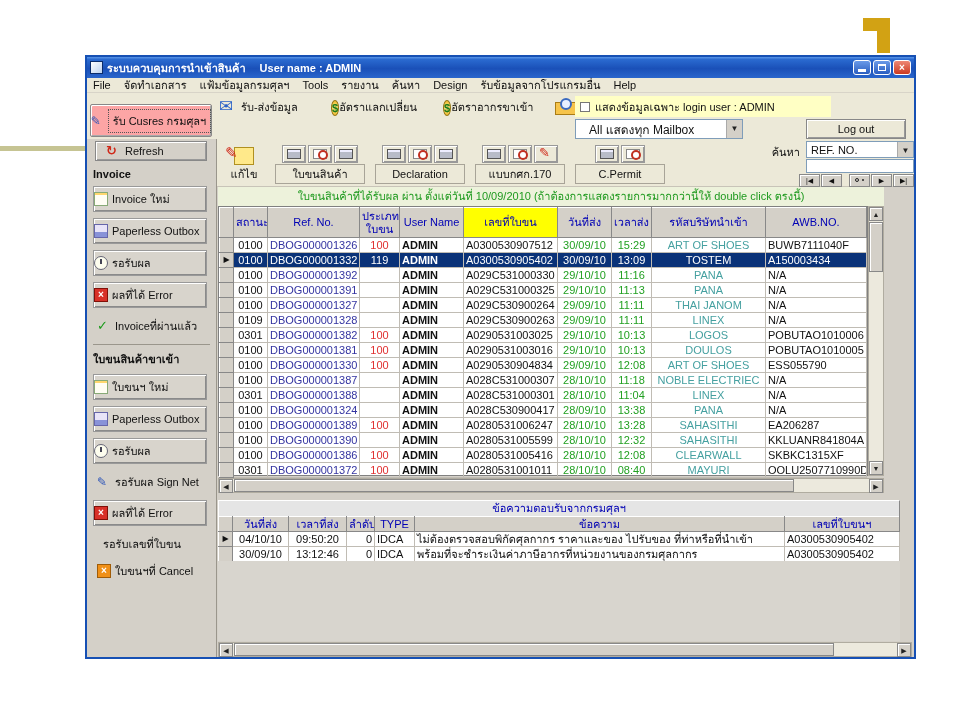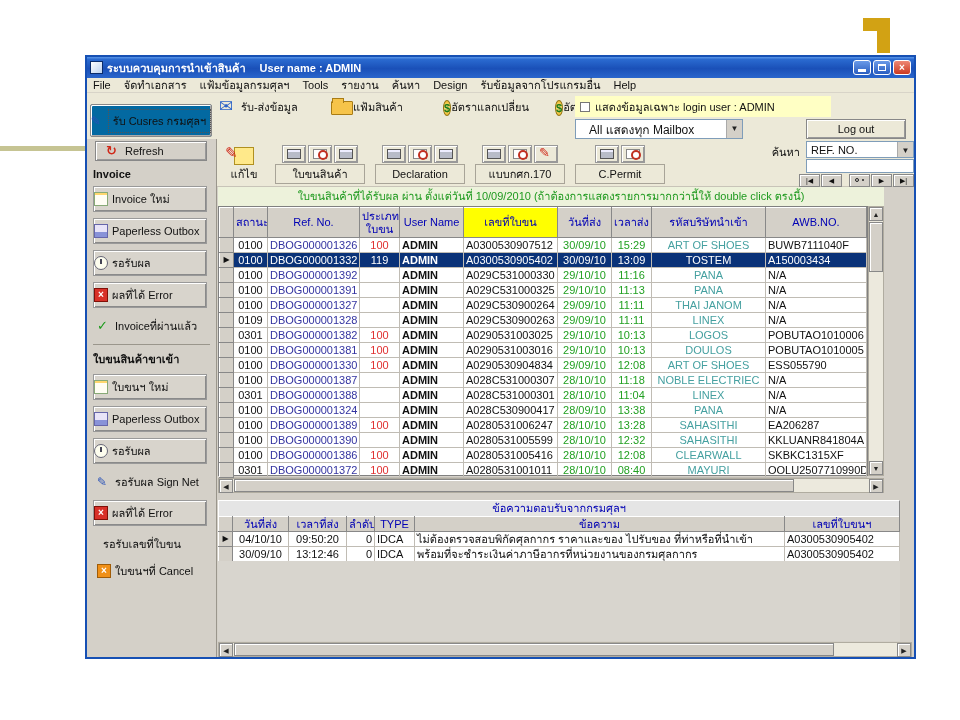--- a/index.html
+++ b/index.html
@@ -28,21 +28,21 @@
   .wbtn.close{background:linear-gradient(180deg,#ee8876,#cc3a20)}
   .wbtn .mini{display:inline-block;width:8px;height:3px;background:#fff;margin-top:8px}
   .wbtn .rest{display:inline-block;width:8px;height:7px;border:1px solid #fff;border-top-width:2px;margin-top:3px}
 
   .menubar{position:absolute;left:0;right:0;top:21px;height:15px;background:#ece9d8;
     display:flex;align-items:center;gap:13px;padding:0 6px;border-bottom:1px solid #d8d4c8}
   .menu-item{white-space:nowrap;cursor:default}
 
   
   .toolbar1{position:absolute;left:0;right:0;top:36px;height:50px;background:#ece9d8}
-  .recv-btn{position:absolute;left:3px;top:11px;width:122px;height:33px;background:#0369a1;
+  .recv-btn{position:absolute;left:3px;top:11px;width:122px;height:33px;background:#fca5a5;
     border:1px solid #888;border-radius:2px;box-shadow:1px 1px 0 #fff inset,-1px -1px 0 #aaa inset;
     display:flex;align-items:center;justify-content:center;gap:3px}
   .recv-inner{border:1px dotted #555;padding:2px 4px;white-space:nowrap}
   .tb-icons{position:absolute;left:132px;top:4px;display:flex;gap:26px}
   .tbtn{display:flex;flex-direction:row;align-items:center;width:86px;cursor:default}
   .tbtn .lbl{margin-top:1px;white-space:nowrap}
   .ic{display:inline-block;position:relative;width:22px;height:18px}
   .ic-send-receive:before{content:"✉";color:#2a62c8;font-size:17px;line-height:18px}
   .ic-folder{background:#f6c44a;border:1px solid #a97c14;border-radius:1px;margin-top:3px;height:14px}
   .ic-folder:before{content:"";position:absolute;left:0;top:-4px;width:10px;height:4px;
@@ -215,24 +215,20 @@
     <div class="recv-btn">
       <span class="sic sic-signnet"></span>
       <span class="recv-inner">รับ Cusres กรมศุลฯ</span>
     </div>
     <div class="tb-icons" id="tb-icons">
         <div class="tbtn">
           <span class="ic ic-send-receive"></span>
           <span class="lbl">รับ-ส่งข้อมูล</span>
         </div>
         <div class="tbtn">
-          <span class="ic ic-folder"></span>
-          <span class="lbl">แฟ้มสินค้า</span>
-        </div>
-        <div class="tbtn">
           <span class="ic ic-money"></span>
           <span class="lbl">อัตราแลกเปลี่ยน</span>
         </div>
         <div class="tbtn">
           <span class="ic ic-money"></span>
           <span class="lbl">อัตราอากรขาเข้า</span>
         </div>
         <div class="tbtn">
           <span class="ic ic-statcode"></span>
           <span class="lbl">รหัสสถิติ</span>

